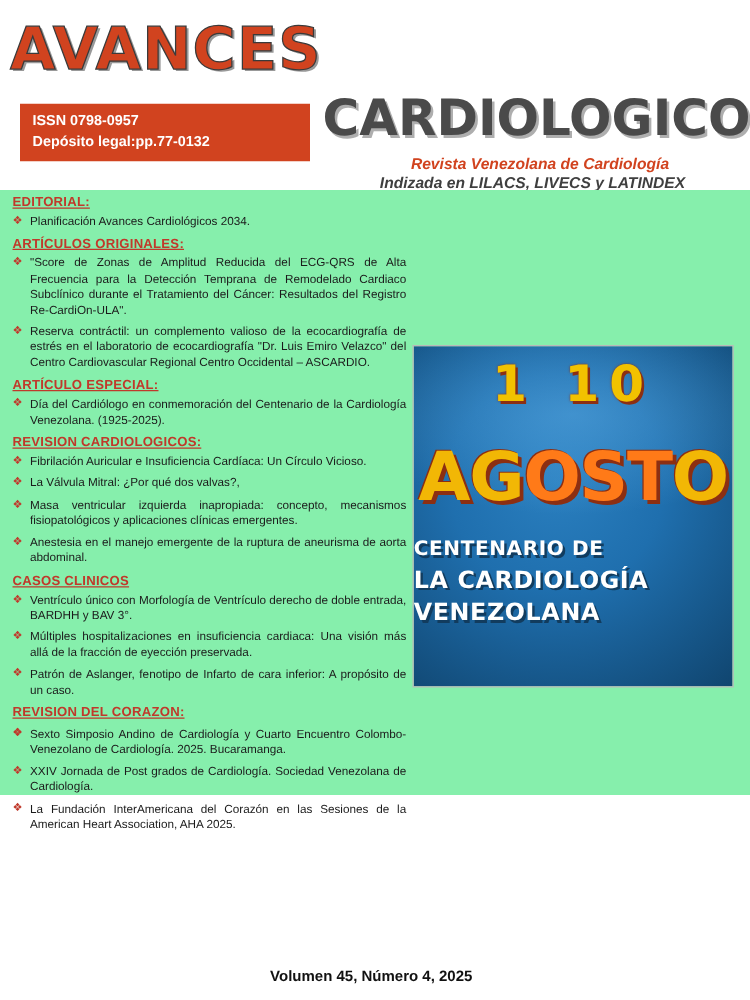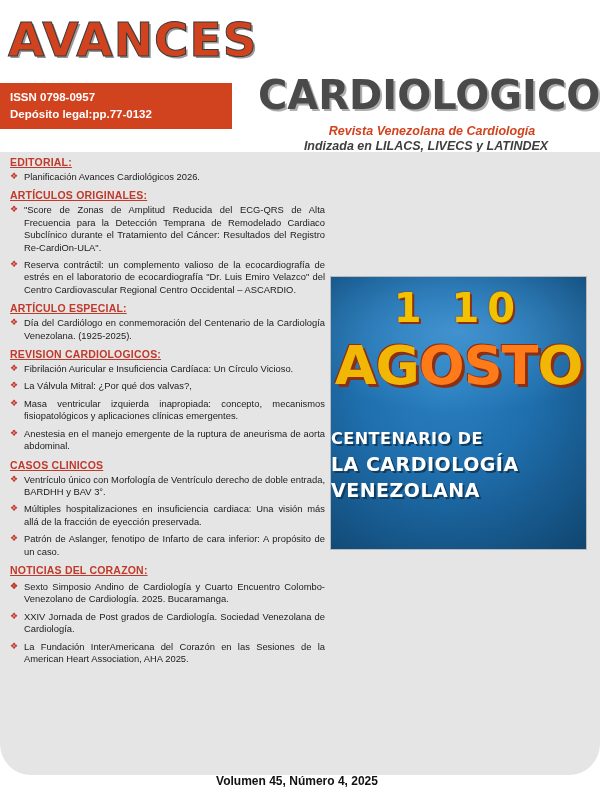--- a/index.html
+++ b/index.html
@@ -9,24 +9,23 @@
   body {
     width: 600px;
     height: 800px;
     background: #ffffff;
     font-family: "Liberation Sans", sans-serif;
     overflow: hidden;
   }
   .page {
     position: relative;
     width: 600px;
-    height: 775px;
-    background: #e5e5e5;
+    height: 636px;
+    background: #86efac;
     box-sizing: border-box;
-    border-radius: 31px;
   }
 
   
   .masthead {
     position: relative;
     width: 600px;
     height: 152px;
     background: #ffffff;
     overflow: hidden;
   }
@@ -38,21 +37,21 @@
     font-weight: bold;
     font-size: 47px;
     letter-spacing: 1px;
     color: #d1431f;
     -webkit-text-stroke: 1px #3a3a3a;
     text-shadow: 2px 2px 0 rgba(70,70,70,0.55);
     line-height: 1;
   }
   .issn-box {
     position: absolute;
-    left: 0px;
+    left: 16px;
     top: 83px;
     width: 232px;
     height: 46px;
     background: #d1431f;
     color: #ffffff;
     font-size: 11.5px;
     font-weight: bold;
     padding: 6px 0 0 10px;
     box-sizing: border-box;
     line-height: 1.45;
@@ -161,21 +160,21 @@
     text-align: center;
     font-family: "DejaVu Sans", sans-serif;
     font-weight: bold;
     font-size: 40px;
     color: #f2c200;
     letter-spacing: 8px;
     text-shadow: 2px 2px 0 #8c2f12, 0 0 2px #8c2f12;
   }
   .agosto-word {
     position: absolute;
-    left: 0; top: 62px;
+    left: 0; top: 78px;
     width: 100%;
     text-align: center;
     font-family: "DejaVu Sans", sans-serif;
     font-weight: bold;
     font-size: 54px;
     color: #f2b705;
     letter-spacing: -1px;
     text-shadow: 3px 3px 0 #8c2f12, -1px -1px 0 #8c2f12;
     line-height: 1;
   }
@@ -224,21 +223,21 @@
     <div class="subtitle1">Revista Venezolana de Cardiología</div>
     <div class="subtitle2">Indizada en LILACS, LIVECS y LATINDEX</div>
   </div>
 
   <div class="content">
 
     <div class="col-left">
 
       <div class="section-title first">EDITORIAL:</div>
       <ul class="items">
-        <li><span class="bullet">❖</span><span>Planificación Avances Cardiológicos 2026.</span></li>
+        <li><span class="bullet">❖</span><span>Planificación Avances Cardiológicos 2034.</span></li>
       </ul>
 
       <div class="section-title">ARTÍCULOS ORIGINALES:</div>
       <ul class="items">
         <li><span class="bullet">❖</span><span>"Score de Zonas de Amplitud Reducida del ECG-QRS de Alta Frecuencia para la Detección Temprana de Remodelado Cardiaco Subclínico durante el Tratamiento del Cáncer: Resultados del Registro Re-CardiOn-ULA".</span></li>
         <li><span class="bullet">❖</span><span>Reserva contráctil: un complemento valioso de la ecocardiografía de estrés en el laboratorio de ecocardiografía "Dr. Luis Emiro Velazco" del Centro Cardiovascular Regional Centro Occidental – ASCARDIO.</span></li>
       </ul>
 
       <div class="section-title">ARTÍCULO ESPECIAL:</div>
       <ul class="items">
@@ -253,21 +252,21 @@
         <li><span class="bullet">❖</span><span>Anestesia en el manejo emergente de la ruptura de aneurisma de aorta abdominal.</span></li>
       </ul>
 
       <div class="section-title">CASOS CLINICOS</div>
       <ul class="items">
         <li><span class="bullet">❖</span><span>Ventrículo único con Morfología de Ventrículo derecho de doble entrada, BARDHH y BAV 3°.</span></li>
         <li><span class="bullet">❖</span><span>Múltiples hospitalizaciones en insuficiencia cardiaca: Una visión más allá de la fracción de eyección preservada.</span></li>
         <li><span class="bullet">❖</span><span>Patrón de Aslanger, fenotipo de Infarto de cara inferior: A propósito de un caso.</span></li>
       </ul>
 
-      <div class="section-title">NOTICIAS DEL CORAZON:</div>
+      <div class="section-title">REVISION DEL CORAZON:</div>
       <ul class="items">
         <li><span class="bullet">❖</span></li>
         <li><span class="bullet">❖</span><span>Sexto Simposio Andino de Cardiología y Cuarto Encuentro Colombo-Venezolano de Cardiología. 2025. Bucaramanga.</span></li>
         <li><span class="bullet">❖</span><span>XXIV Jornada de Post grados  de Cardiología. Sociedad Venezolana de Cardiología.</span></li>
         <li><span class="bullet">❖</span><span>La Fundación InterAmericana del Corazón en las Sesiones de la American Heart Association, AHA 2025.</span></li>
       </ul>
     </div>
 
     <div class="cover-art">
       <div class="agosto-row">1 10</div>

